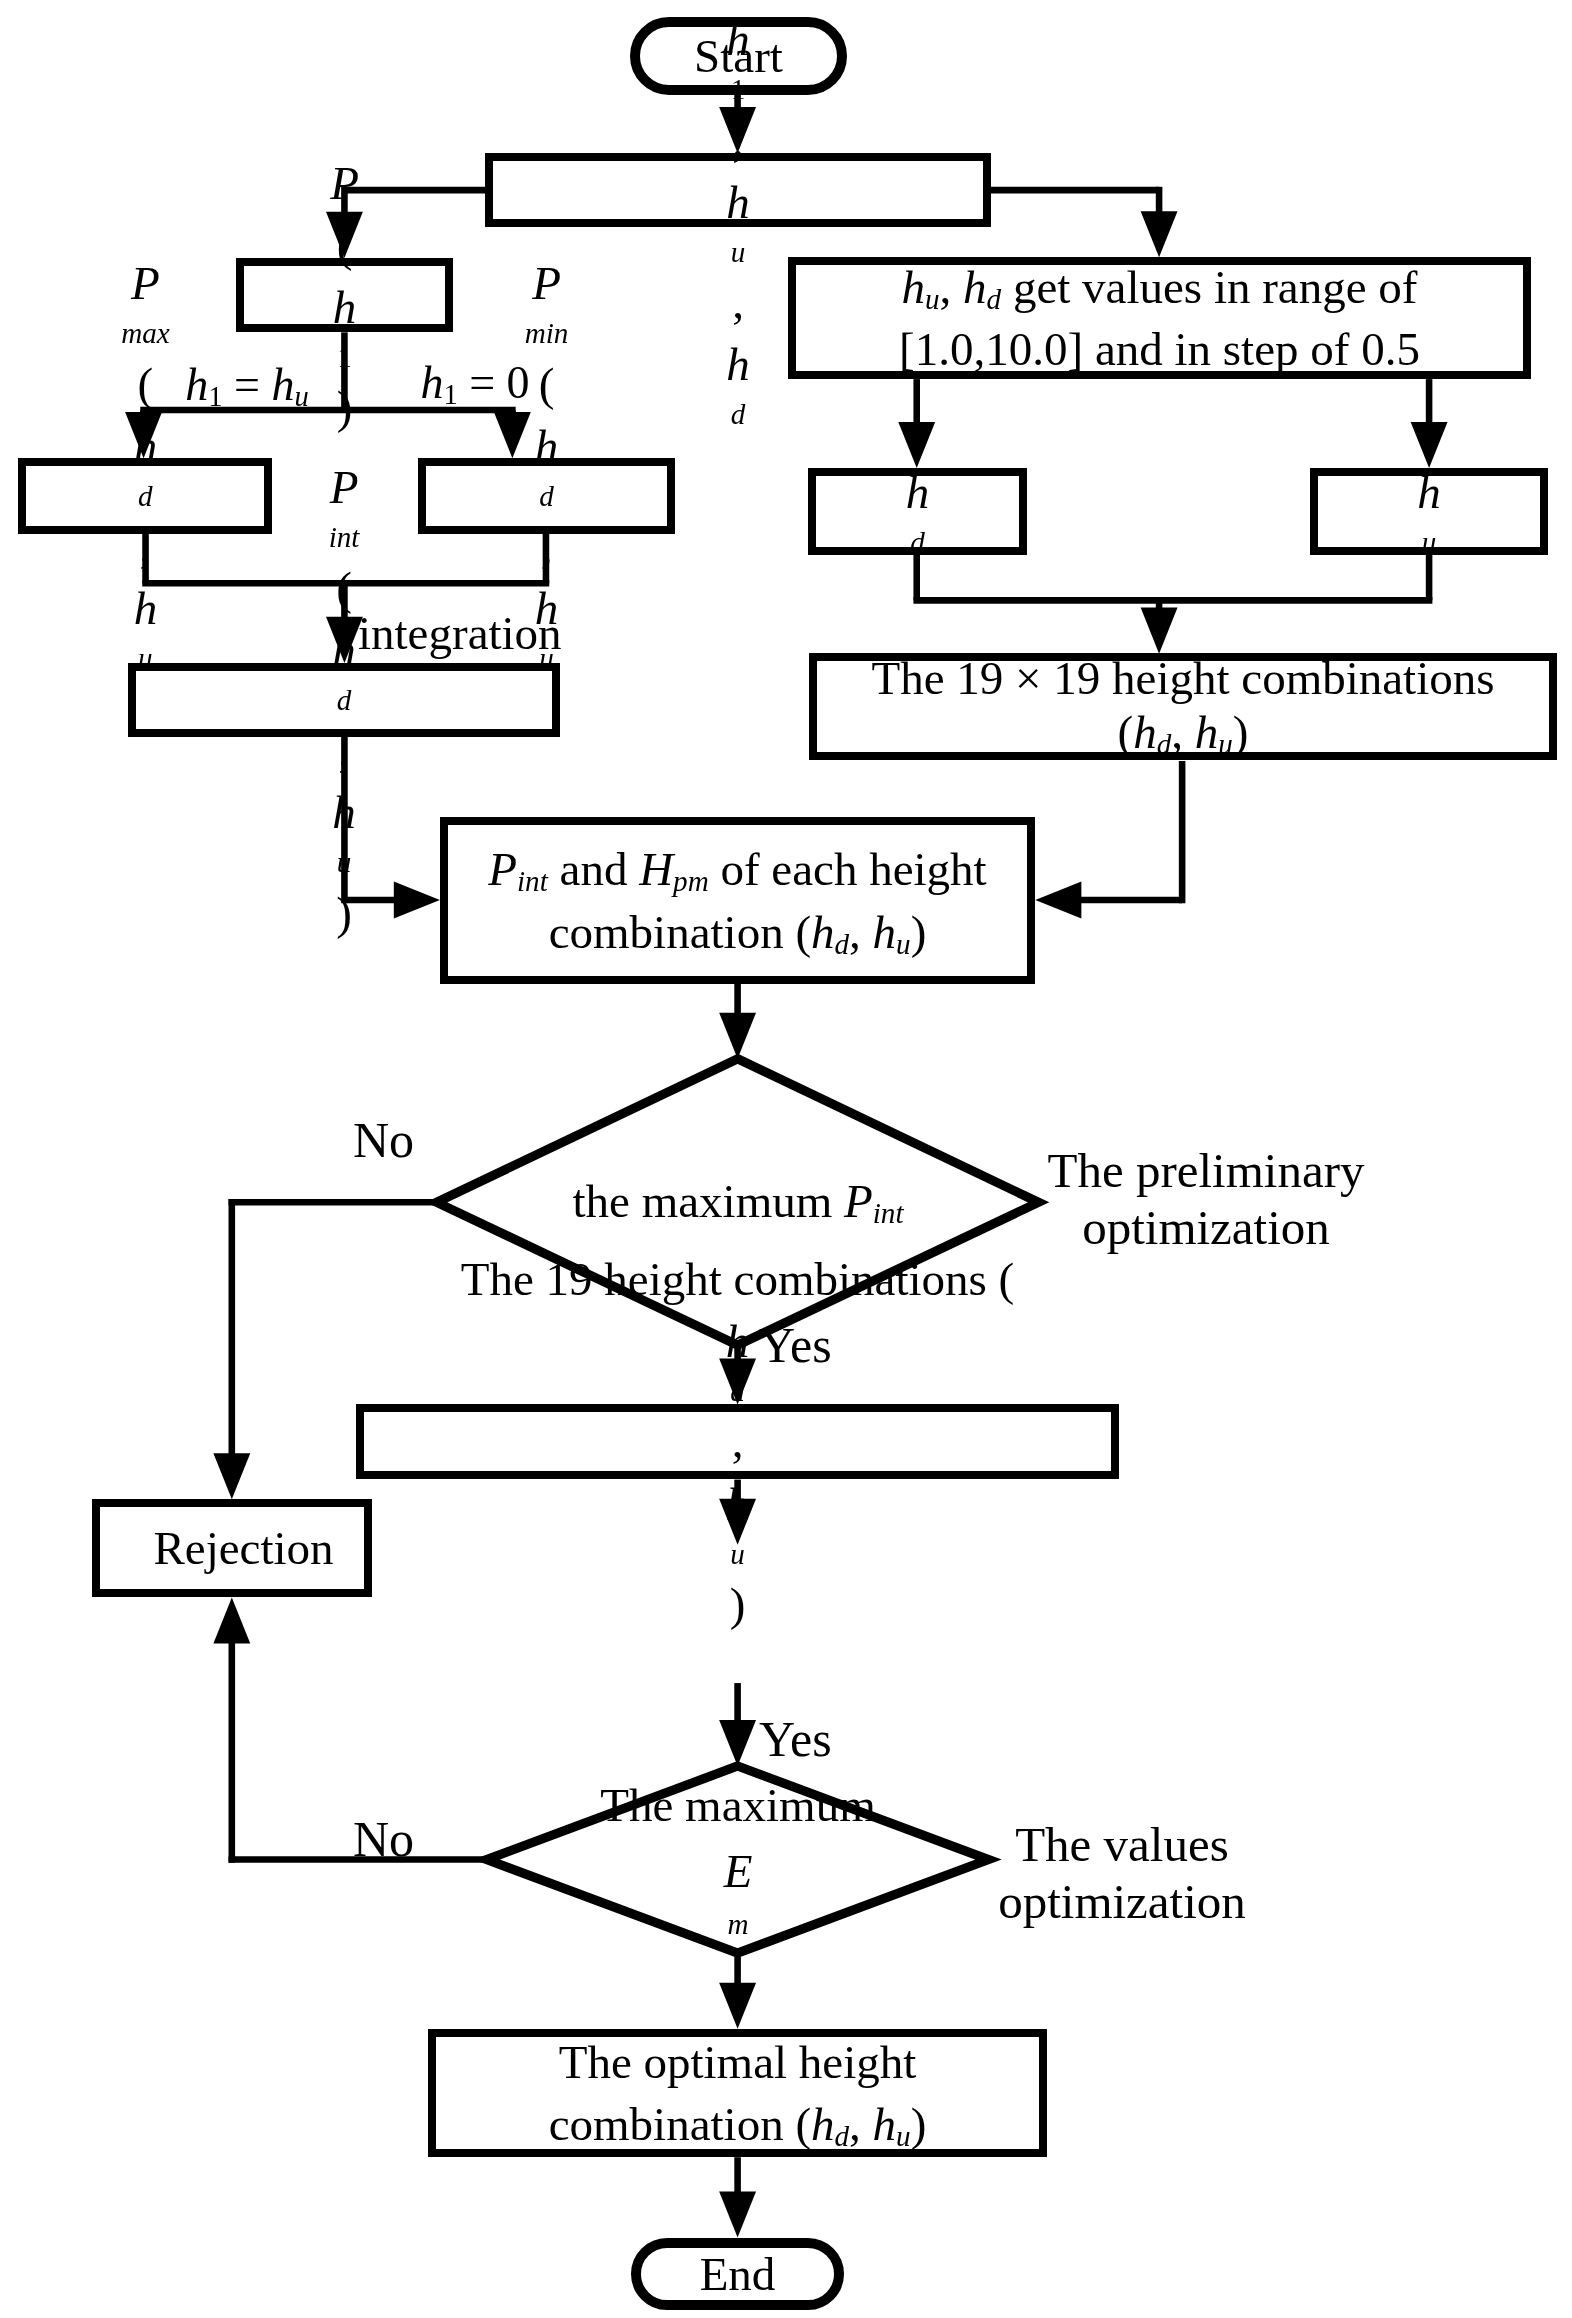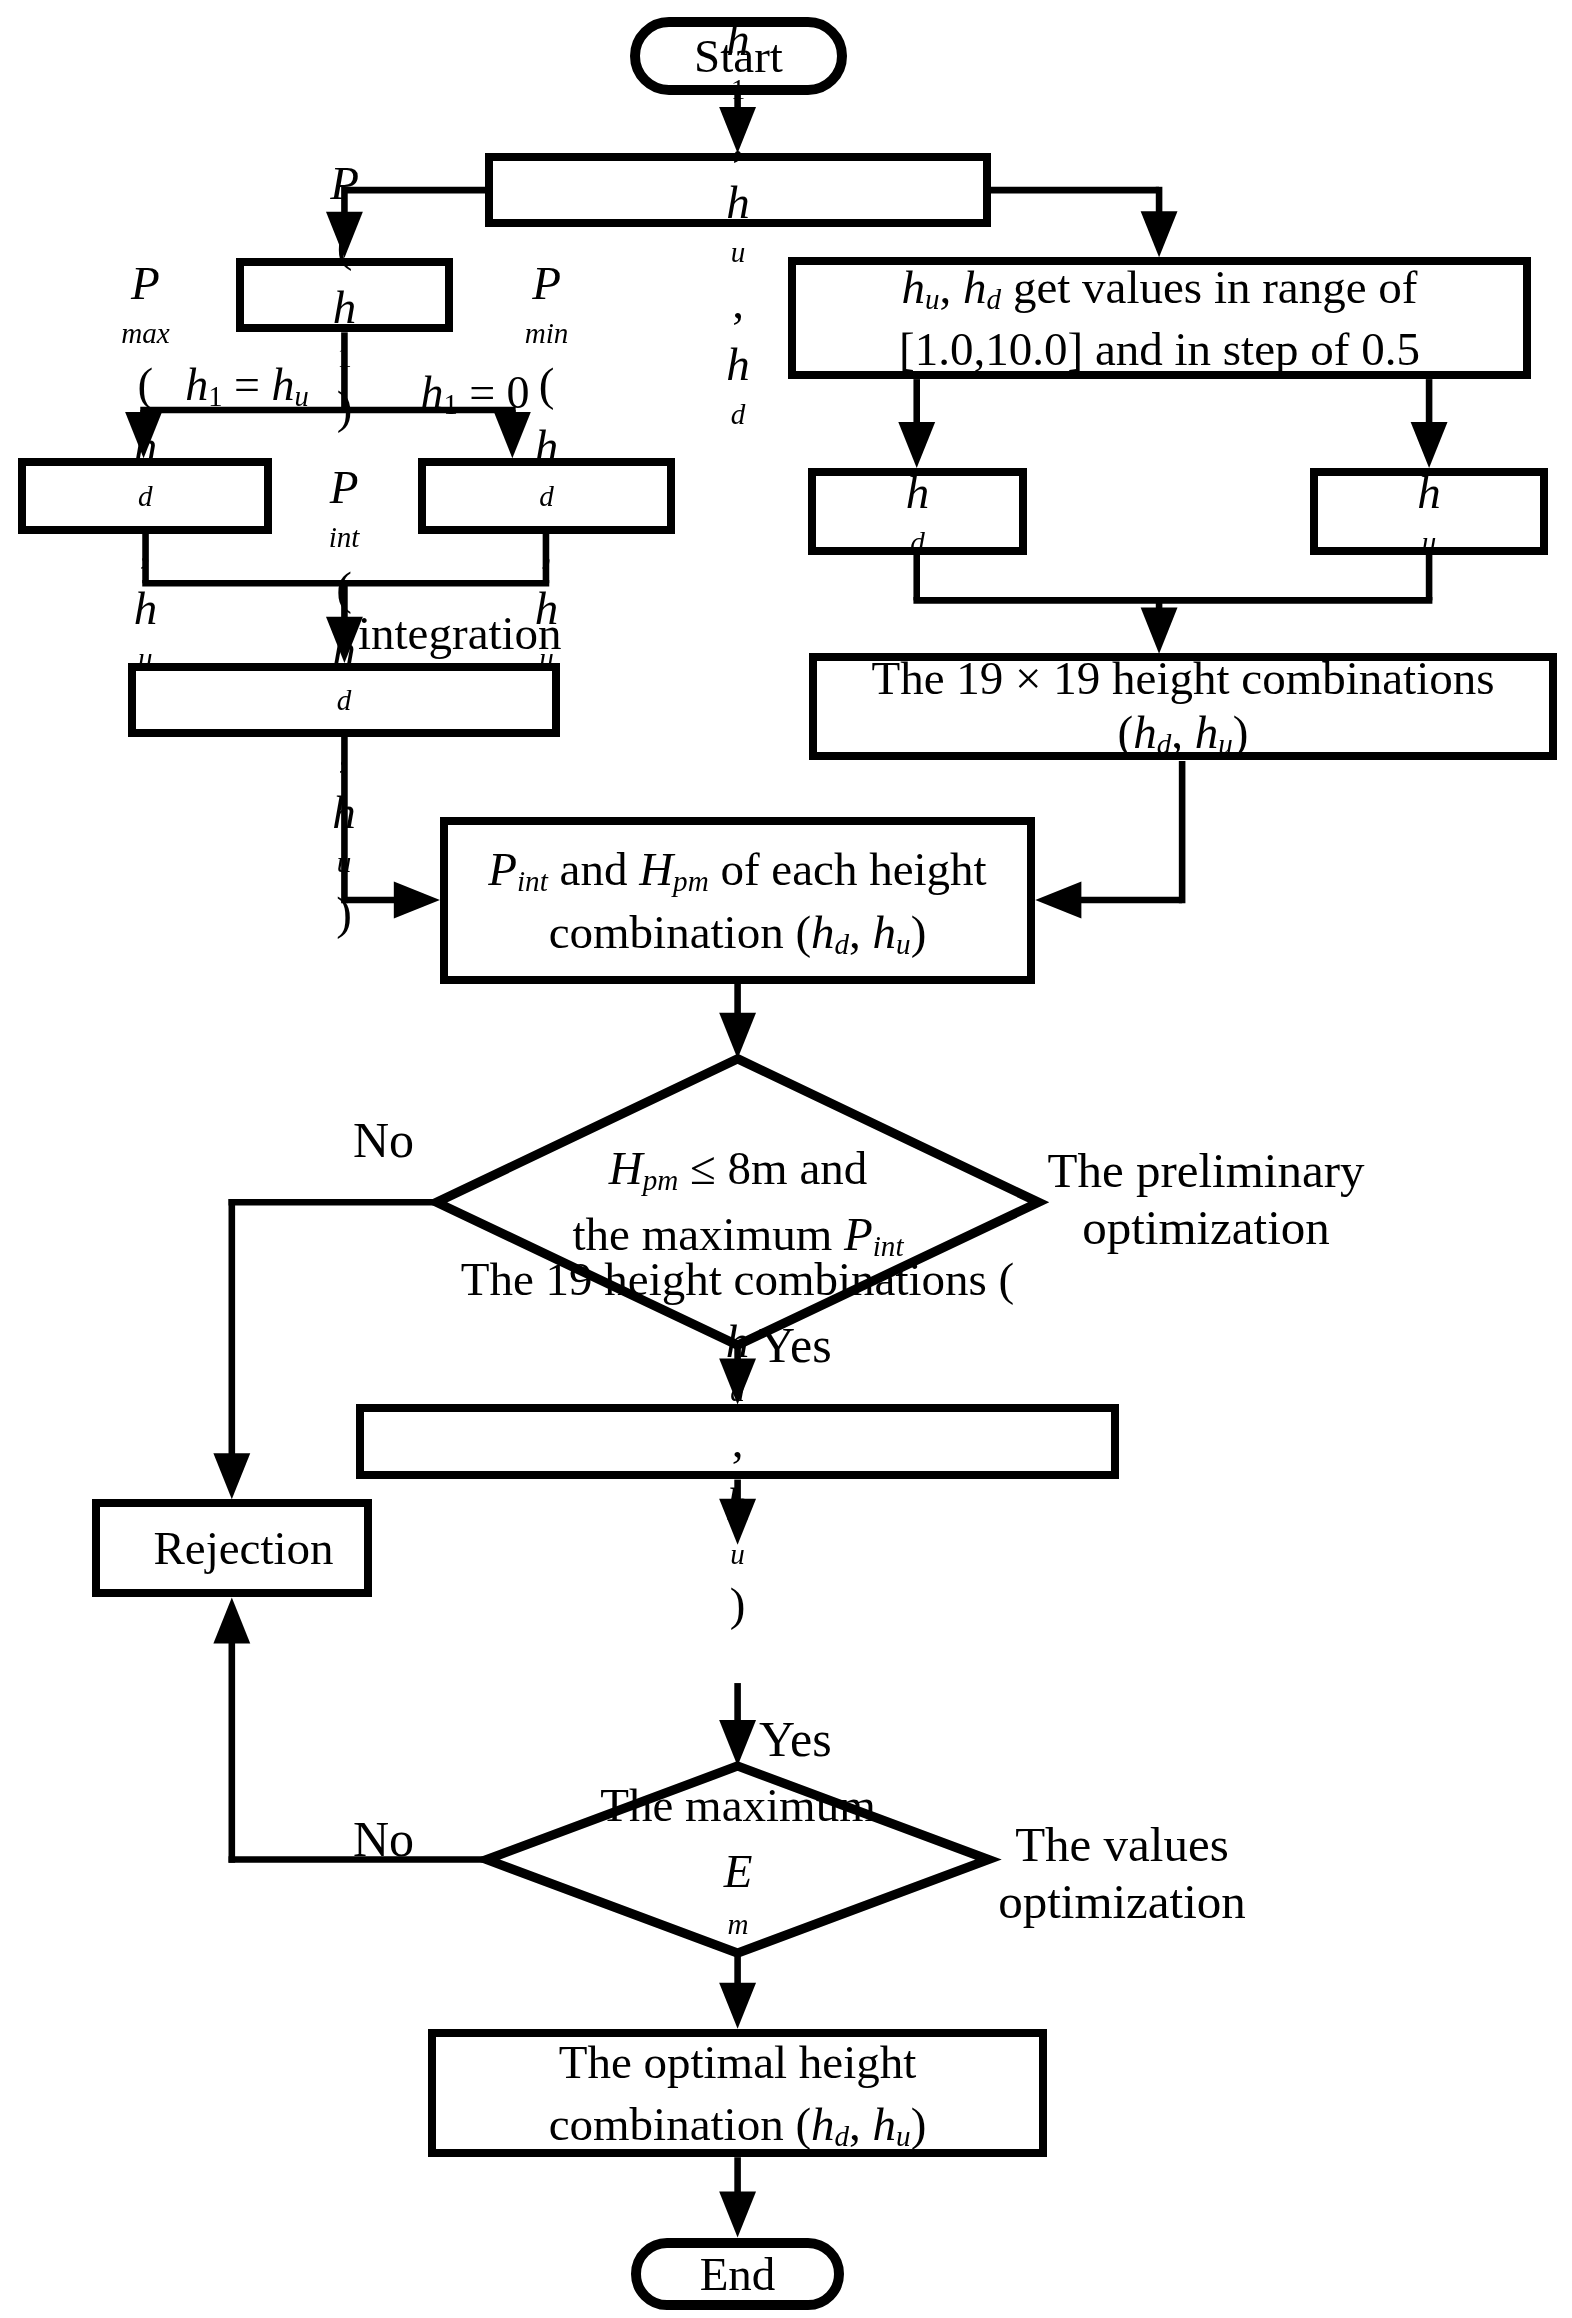--- a/index.html
+++ b/index.html
@@ -162,21 +162,20 @@
     <div><span>The 19 × 19 height combinations</span></div>
     <div><span>(</span><span class="i">h</span><span class="i sub">d</span><span>, </span><span class="i">h</span><span class="i sub">u</span><span>)</span></div>
   </div>
 
   <div class="node" style="left:440px;top:817px;width:595px;height:167px;">
     <div><span class="i">P</span><span class="i sub">int</span><span> and </span><span class="i">H</span><span class="i sub">pm</span><span> of each height</span></div>
     <div><span>combination (</span><span class="i">h</span><span class="i sub">d</span><span>, </span><span class="i">h</span><span class="i sub">u</span><span>)</span></div>
   </div>
 
   <div class="dtext" style="left:527px;top:1116px;width:422px;height:171px;">
-    <div><span class="i">H</span><span class="i sub">pm</span><span> ≤ 8m and</span></div>
     <div><span>the maximum </span><span class="i">P</span><span class="i sub">int</span></div>
   </div>
 
   <div class="node" style="left:356px;top:1404px;width:763px;height:75px;">
       <span>The 19 height combinations (</span>
       <span class="i">h</span>
       <span class="i sub">d</span>
       <span>, </span>
       <span class="i">h</span>
       <span class="i sub">u</span>
@@ -194,21 +193,21 @@
 
   <div class="node" style="left:428px;top:2029px;width:619px;height:128px;">
     <div><span>The optimal height</span></div>
     <div><span>combination (</span><span class="i">h</span><span class="i sub">d</span><span>, </span><span class="i">h</span><span class="i sub">u</span><span>)</span></div>
   </div>
 
   <div class="node terminator" style="left:631px;top:2238px;width:213px;height:72px;">End</div>
 
   <div class="lbl center" style="left:155px;top:358px;width:184px;font-size:46px;"><span class="i">h</span><span class="sub">1</span><span> = </span><span class="i">h</span><span class="i sub">u</span></div>
 
-  <div class="lbl center" style="left:399px;top:366px;width:152px;font-size:46px;"><span class="i">h</span><span class="sub">1</span><span> = 0</span></div>
+  <div class="lbl center" style="left:399px;top:356px;width:152px;font-size:46px;"><span class="i">h</span><span class="sub">1</span><span> = 0</span></div>
 
   <div class="lbl" style="left:358px;top:606px;font-size:47px;">integration</div>
 
   <div class="lbl center" style="left:321px;top:1111px;width:125px;font-size:50px;">No</div>
 
   <div class="lbl" style="left:759px;top:1316px;font-size:50px;">Yes</div>
 
   <div class="lbl center" style="left:1028px;top:1115px;width:356px;font-size:49px;white-space:normal;margin-top:28px;">
     <div>The preliminary</div>
     <div>optimization</div>

